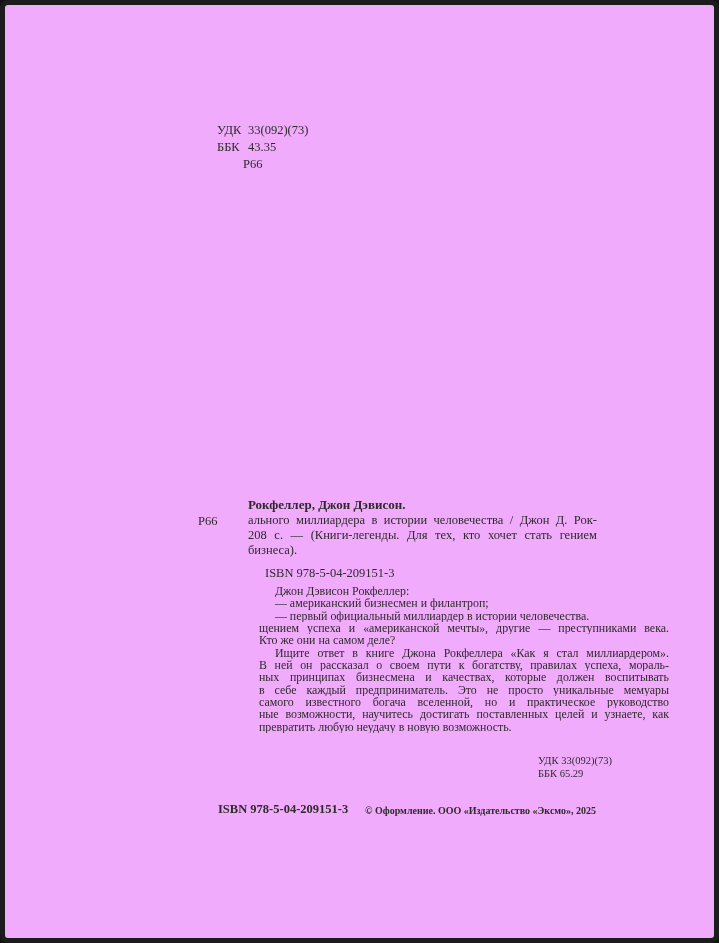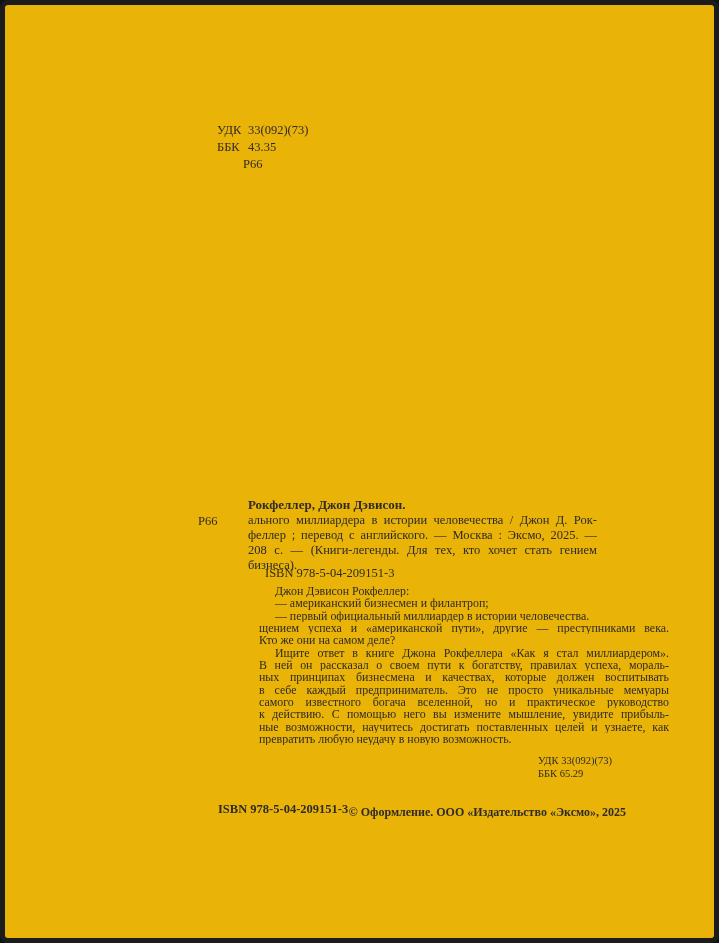--- a/index.html
+++ b/index.html
@@ -5,21 +5,21 @@
   html, body {
     margin: 0;
     padding: 0;
     background: #111111;
   }
   .page {
     position: relative;
     width: 719px;
     height: 943px;
     box-sizing: border-box;
-    background: #eab308;
+    background: #f0abfc;
     border: 5px solid #1c1c1c;
     border-radius: 8px;
     overflow: hidden;
     font-family: "Liberation Serif", "DejaVu Serif", serif;
     color: #2e2b28;
   }
   
   .plane {
     position: absolute;
     left: -5px;
@@ -48,21 +48,21 @@
 
   .indent { text-indent: 16px; }
   .justify { text-align: justify; }
   .justify::after { content: ""; display: inline-block; width: 100%; height: 0; }
 
   
   .bottom-codes { left: 538px; top: 755px; font-size: 10.5px; line-height: 12.5px; }
 
   
   .footer-isbn { left: 218px; top: 802px; font-size: 12.5px; font-weight: bold; }
-  .footer-copy { left: 348px; top: 805px; width: 278px; text-align: right; font-size: 12px; font-weight: bold; font-family: Liberation Serif, serif; }
+  .footer-copy { left: 318px; top: 805px; width: 278px; text-align: right; font-size: 10px; font-weight: bold; font-family: Liberation Serif, serif; }
 </style>
 </head>
 <body>
 
 <div class="page">
   <div class="plane">
 
     <div class="block top-codes">
       <div>
         <span class="lbl">УДК</span><span>33(092)(73)</span>
@@ -71,40 +71,38 @@
         <span class="lbl">ББК</span><span>43.35</span>
       </div>
       <div class="sign-row">Р66</div>
     </div>
 
     <div class="block bib">
       <div class="heading">Рокфеллер, Джон Дэвисон.</div>
       <span class="author-sign">Р66</span>
       <div>
           <div class="line justify">ального миллиардера в истории человечества / Джон Д. Рок-</div>
-          <div class="line justify">феллер ; перевод с английского. — Москва : Эксмо, 2025. —</div>
           <div class="line justify">208 с. — (Книги-легенды. Для тех, кто хочет стать гением</div>
           <div class="line">бизнеса).</div>
         </div>
     </div>
 
     <div class="block isbn-mid">ISBN 978-5-04-209151-3</div>
 
     <div class="block annotation">
         <div class="line indent">Джон Дэвисон Рокфеллер:</div>
         <div class="line indent">— американский бизнесмен и филантроп;</div>
         <div class="line indent">— первый официальный миллиардер в истории человечества.</div>
-        <div class="line justify">щением успеха и «американской пути», другие — преступниками века.</div>
+        <div class="line justify">щением успеха и «американской мечты», другие — преступниками века.</div>
         <div class="line">Кто же они на самом деле?</div>
         <div class="line indent justify">Ищите ответ в книге Джона Рокфеллера «Как я стал миллиардером».</div>
         <div class="line justify">В ней он рассказал о своем пути к богатству, правилах успеха, мораль-</div>
         <div class="line justify">ных принципах бизнесмена и качествах, которые должен воспитывать</div>
         <div class="line justify">в себе каждый предприниматель. Это не просто уникальные мемуары</div>
         <div class="line justify">самого известного богача вселенной, но и практическое руководство</div>
-        <div class="line justify">к действию. С помощью него вы измените мышление, увидите прибыль-</div>
         <div class="line justify">ные возможности, научитесь достигать поставленных целей и узнаете, как</div>
         <div class="line">превратить любую неудачу в новую возможность.</div>
       </div>
 
     <div class="block bottom-codes">
         <div class="line">УДК 33(092)(73)</div>
         <div class="line">ББК 65.29</div>
       </div>
 
     <div class="block footer-isbn">ISBN 978-5-04-209151-3</div>

